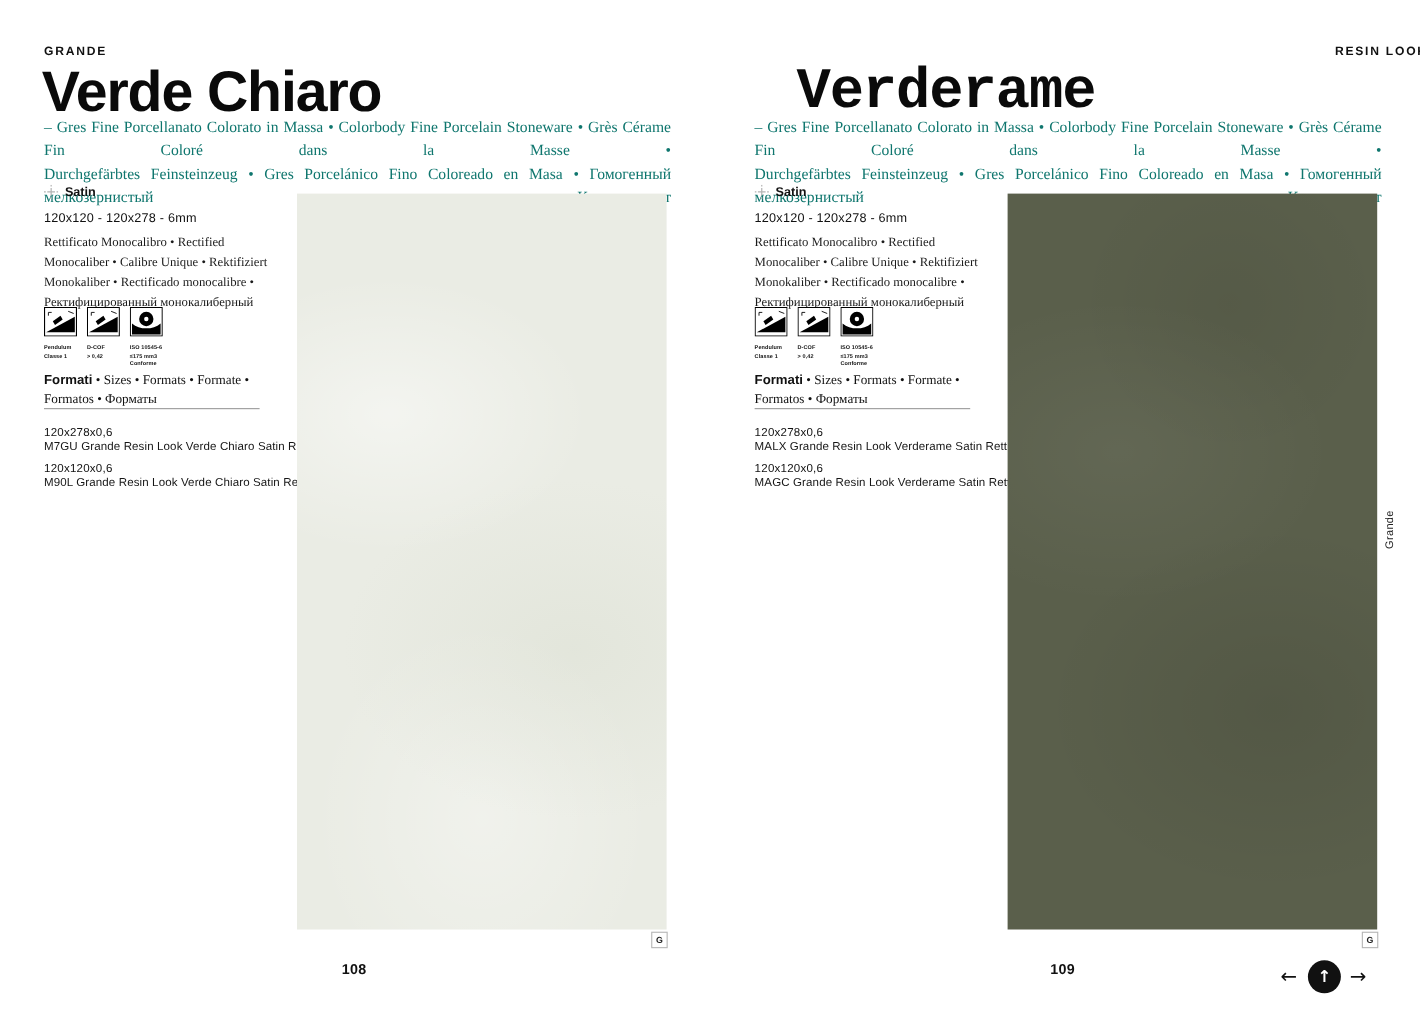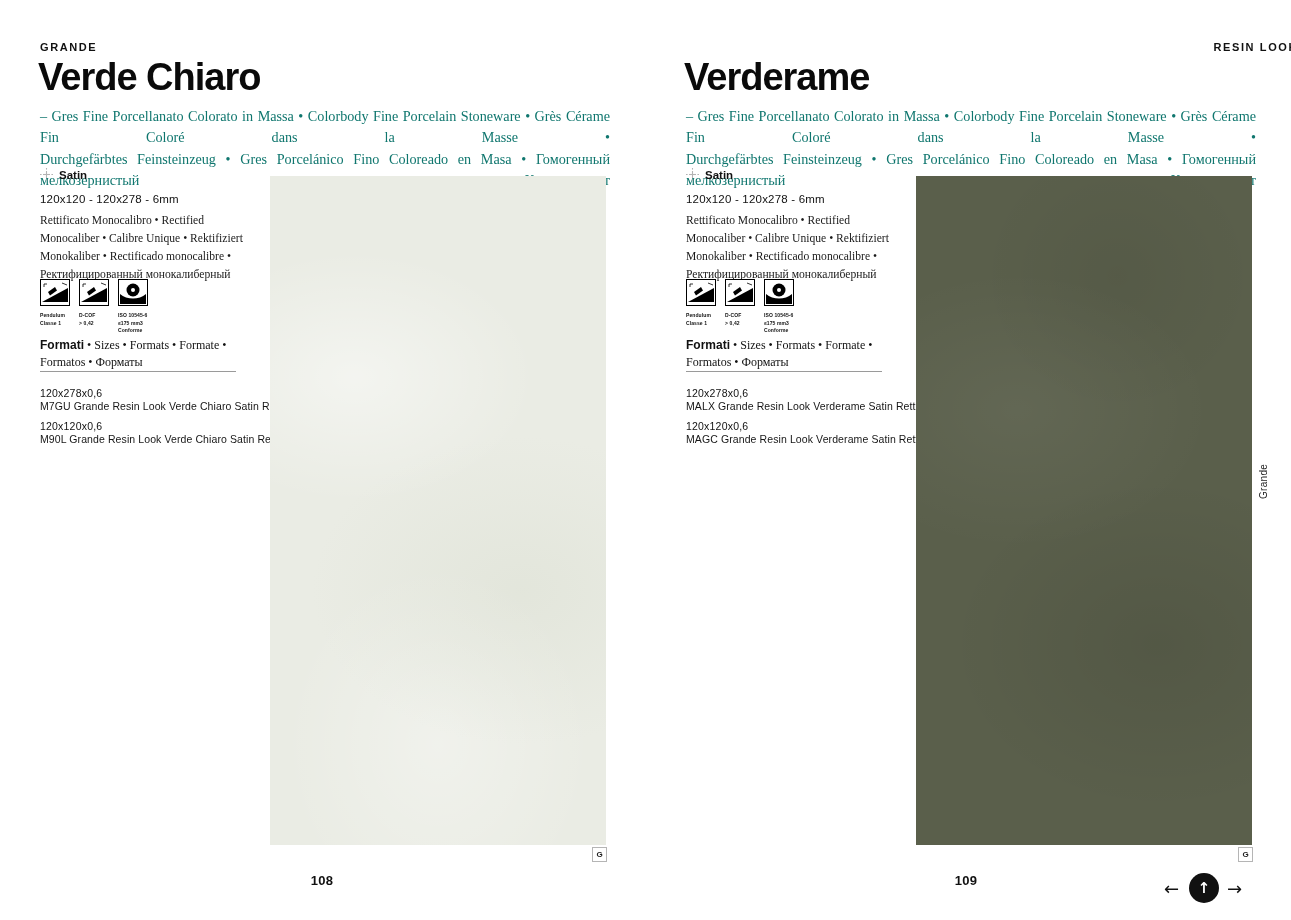--- a/index.html
+++ b/index.html
@@ -3,21 +3,21 @@
 <meta charset="utf-8">
 <style>
   html,body{margin:0;padding:0;background:#fff;}
   body{font-family:"Liberation Sans",sans-serif;color:#111;}
   .spread{position:relative;width:1291px;height:920px;background:#ffffff;overflow:hidden;padding-left:48px;}
 
   
   .eyebrow{position:absolute;top:41px;font-size:11px;font-weight:700;letter-spacing:1.6px;color:#111;}
   .eyebrow.left-pos{left:40px;}
   .eyebrow.right-pos{right:41px;text-align:right;}
-  .title{position:absolute;top:58px;margin:0;font-size:38px;line-height:1;font-weight:700;letter-spacing:-1px;color:#0a0a0a;font-family:"Liberation Sans",sans-serif;}
+  .title{position:absolute;top:58px;margin:0;font-size:52px;line-height:1;font-weight:700;letter-spacing:-1px;color:#0a0a0a;font-family:"Liberation Sans",sans-serif;}
   .desc{position:absolute;top:106px;width:570px;margin:0;font-family:"Liberation Serif",serif;font-size:14.2px;line-height:1.5;color:#0f766e;}
   .desc .dline{text-align:justify;text-align-last:justify;}
 
   
   .finish-row{position:absolute;top:168px;display:flex;align-items:center;gap:6px;}
   .finish-name{font-size:11.5px;font-weight:700;}
   .sizes-line{position:absolute;top:193px;font-size:11.5px;letter-spacing:.2px;}
   .rectified{position:absolute;top:212px;width:208px;margin:0;font-family:"Liberation Serif",serif;font-size:11.6px;line-height:1.55;color:#1a1a1a;}
   .certs{position:absolute;top:279px;display:flex;gap:7px;}
   .cert{width:32px;}
@@ -137,21 +137,21 @@
     <div class="fmt-size" style="left:40px;top:420px;">120x120x0,6</div>
     <div class="fmt-code" style="left:40px;top:433px;">M90L Grande Resin Look Verde Chiaro Satin Rett.</div>
 
     <div class="tile light" style="left: 270px; background: rgb(234, 236, 228);"></div>
     <div class="g-badge" style="left:592px;">G</div>
     <div class="pagenum" style="left:292px;">108</div>
   </section>
 
   <section>
     <div class="eyebrow right-pos">RESIN LOOK</div>
-    <h1 class="title" style="left:684px;">Verderame</h1>
+    <h1 class="title" style="left:724px;font-family:Liberation Mono, monospace;">Verderame</h1>
     <div class="desc" style="left:686px;">
       <div class="dline">– Gres Fine Porcellanato Colorato in Massa • Colorbody Fine Porcelain Stoneware • Grès Cérame Fin Coloré dans la Masse •</div>
       <div class="dline">Durchgefärbtes Feinsteinzeug • Gres Porcelánico Fino Coloreado en Masa • Гомогенный мелкозернистый Керамогранит</div>
     </div>
 
     <div class="finish-row" style="left:686px;">
       <svg width="13" height="13" viewBox="0 0 13 13">
         <g stroke="#b3b3b3" stroke-width="1.1" fill="none">
           <line x1="6.5" y1="3" x2="6.5" y2="10"></line>
             <line x1="3" y1="6.5" x2="10" y2="6.5"></line>

